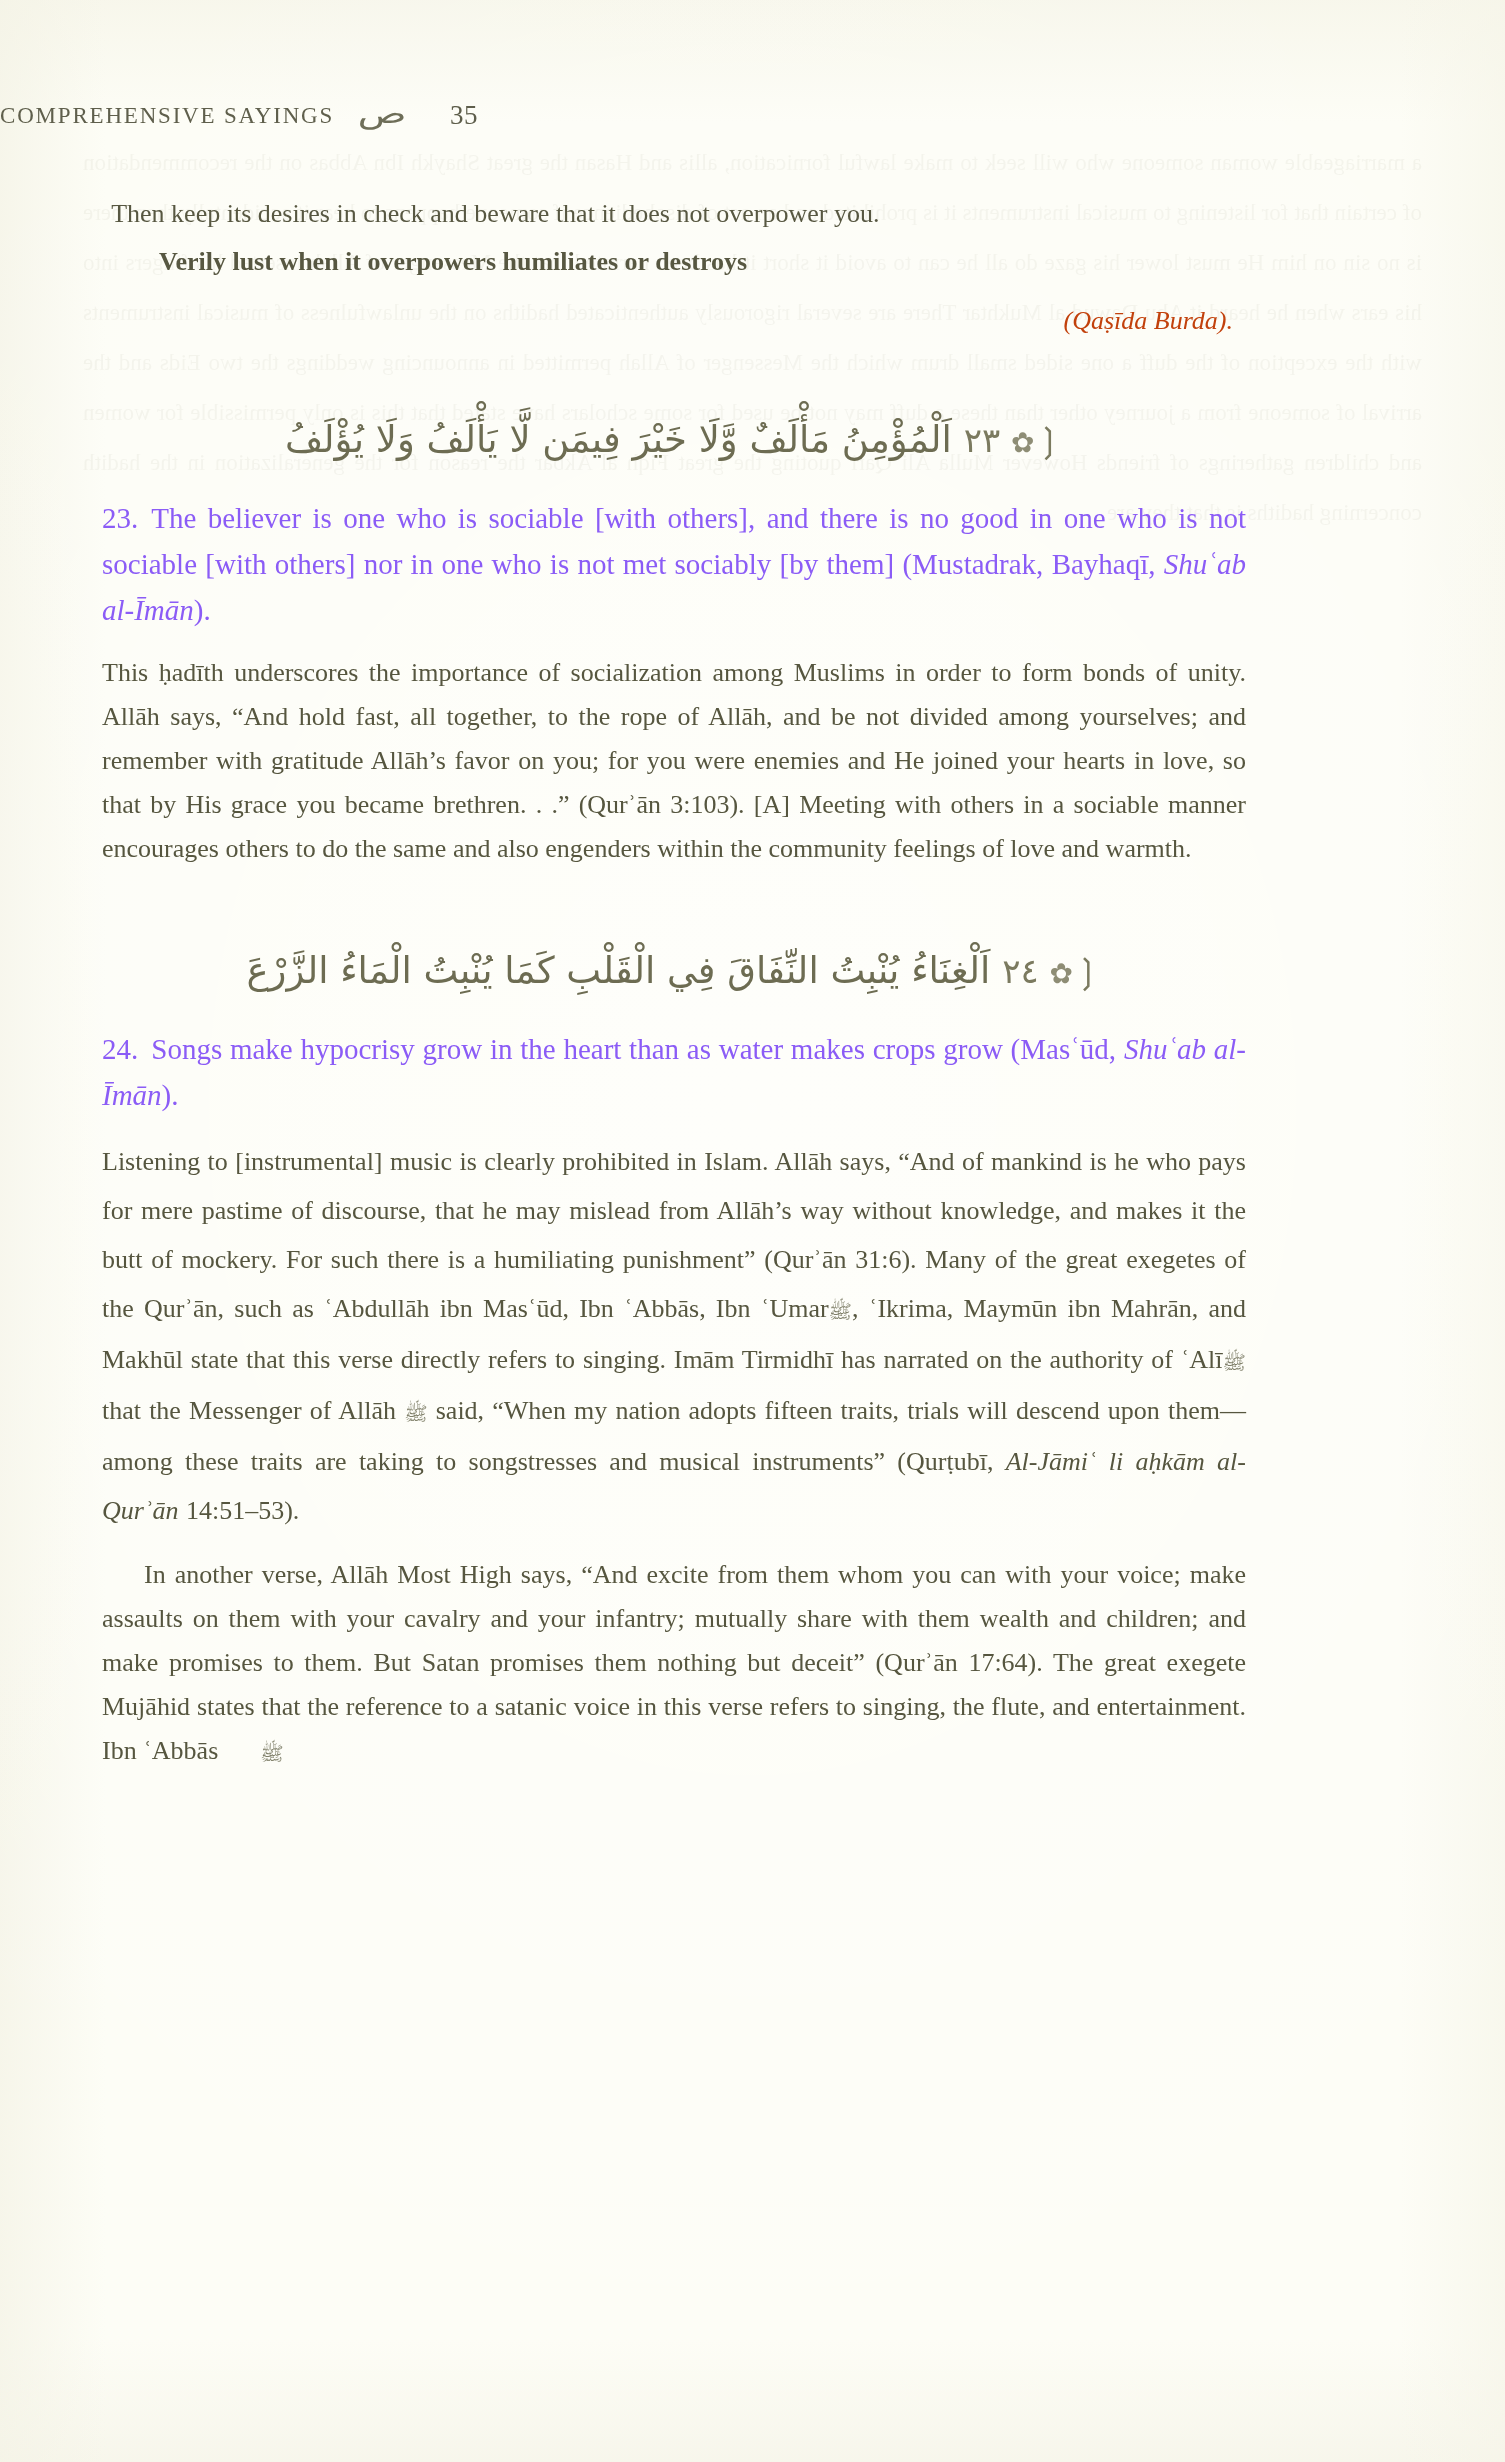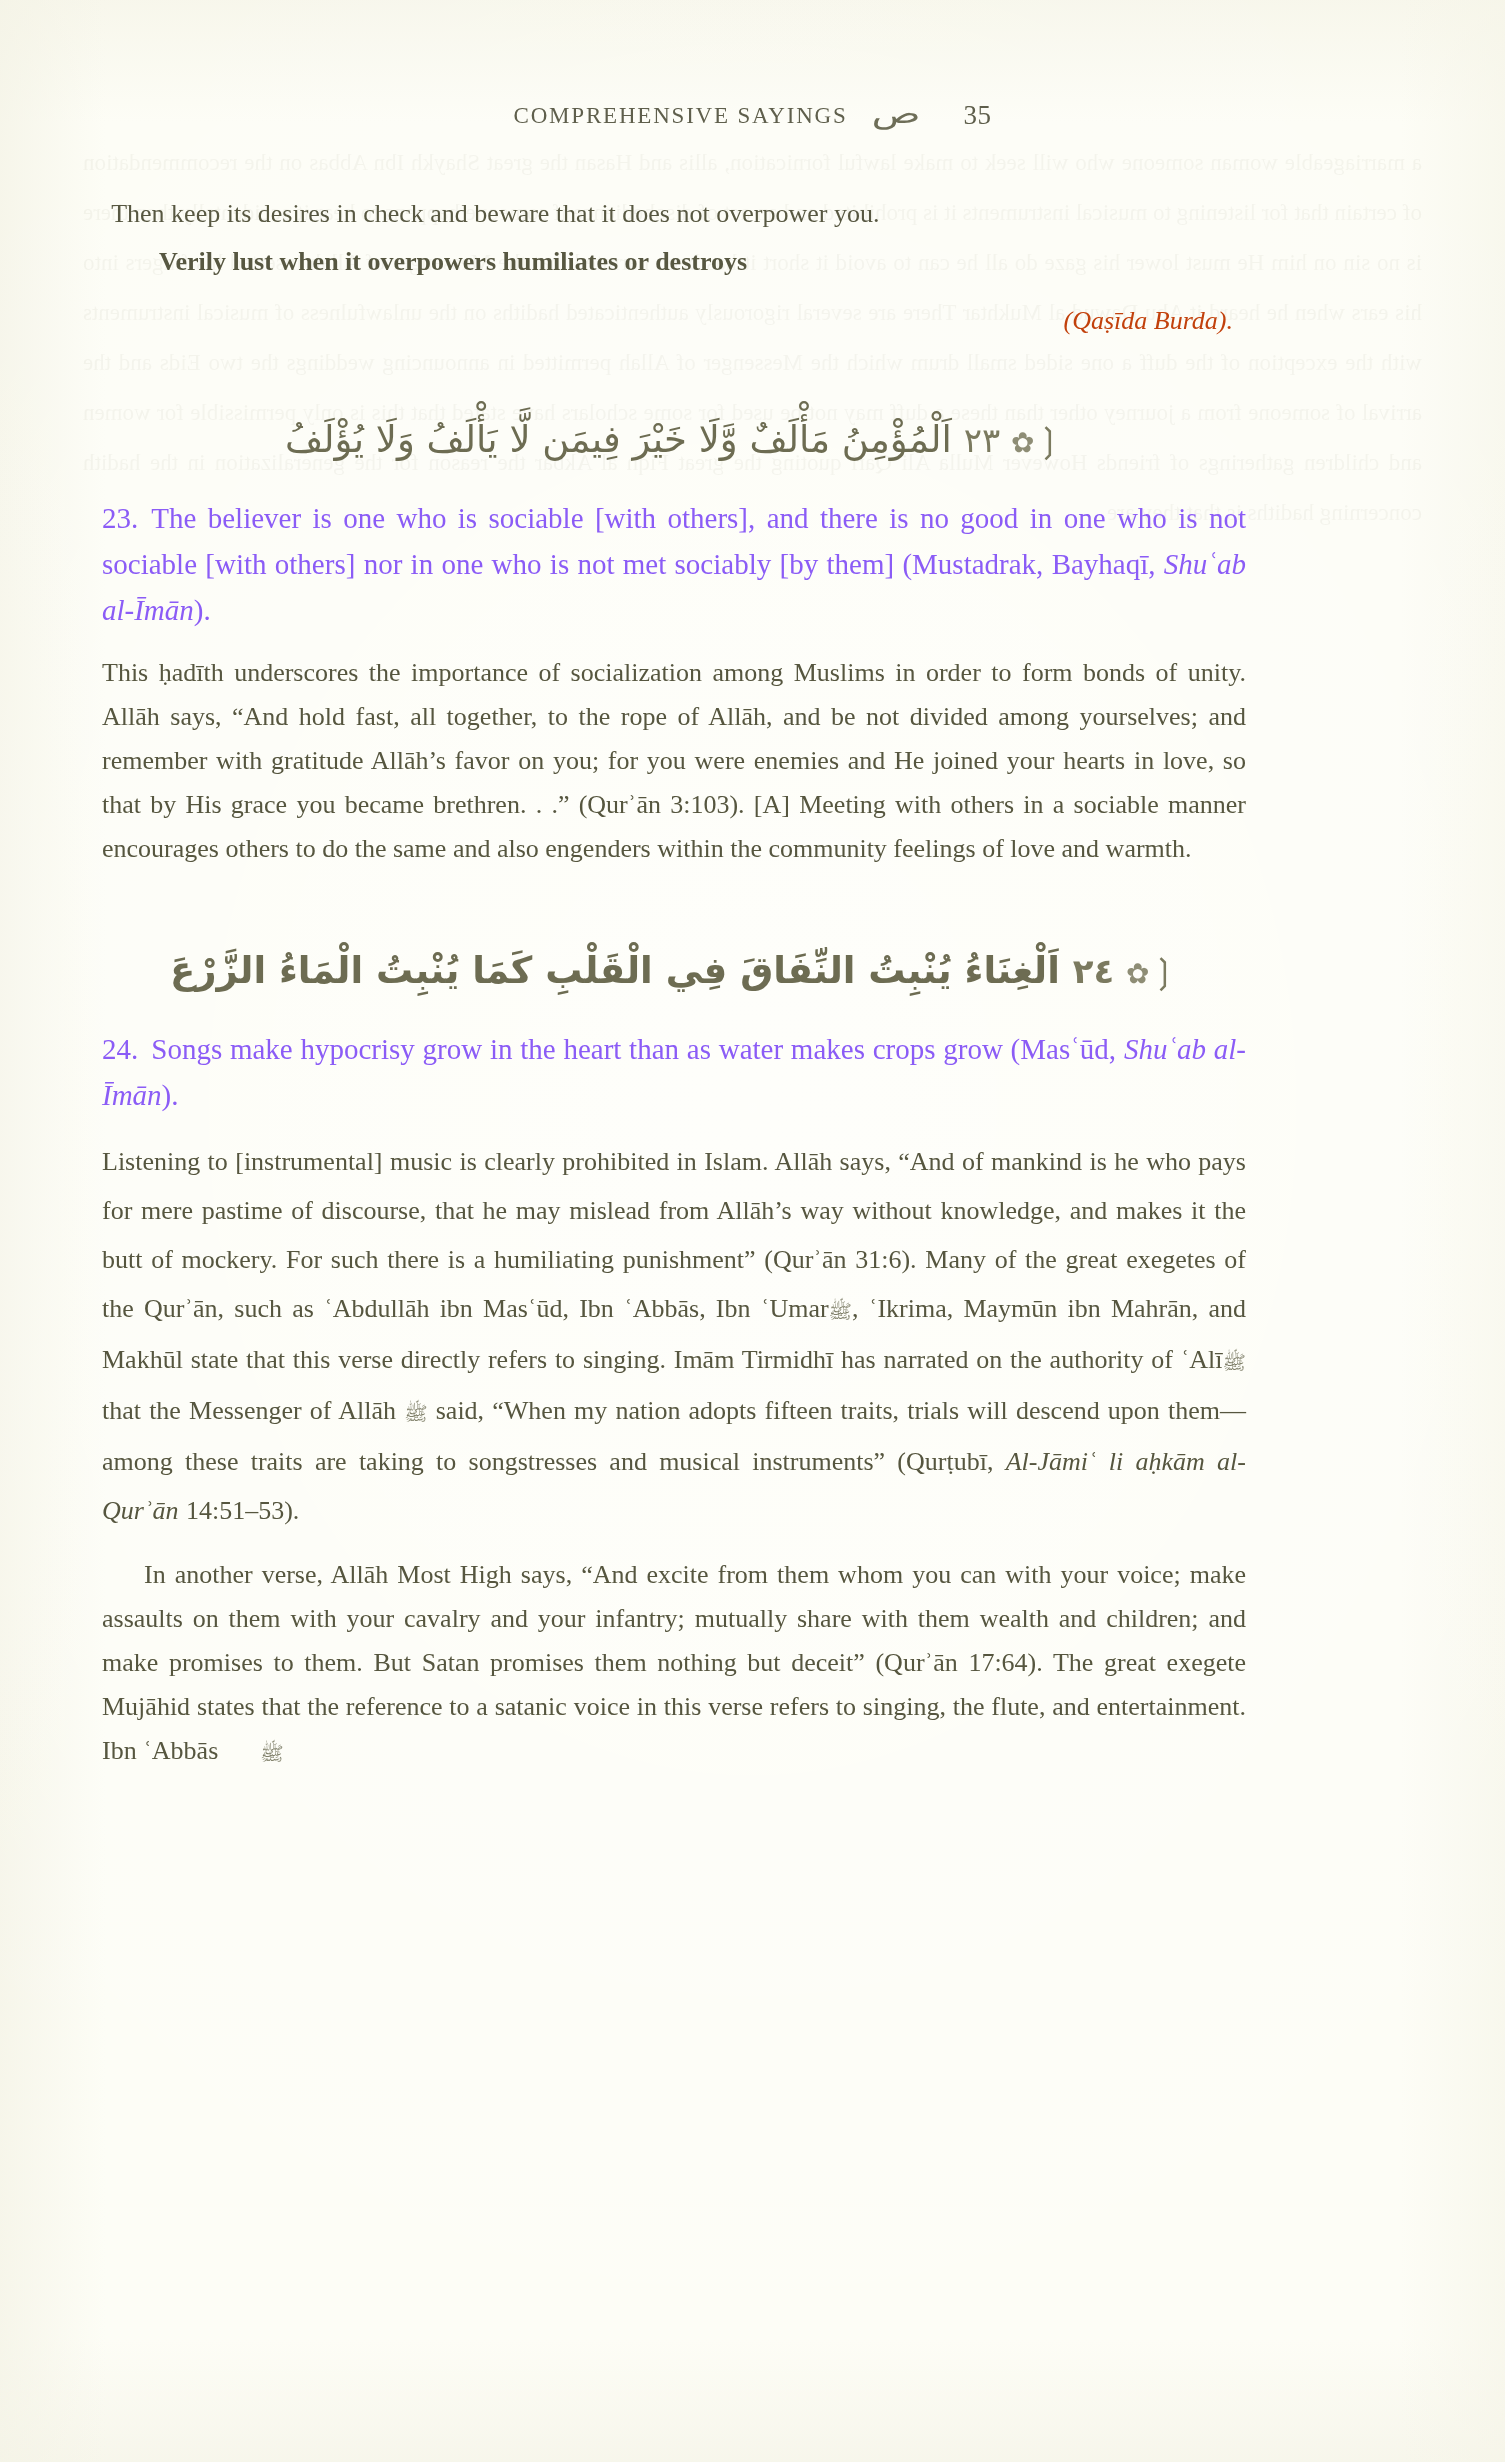--- a/index.html
+++ b/index.html
@@ -56,21 +56,20 @@
     z-index: 3;
   }
 
   
   .runhead {
     position: absolute;
     top: 100px;
     left: 0;
     right: 0;
     display: flex;
-    justify-content: center;
     align-items: center;
     gap: 31px;
     color: #62624f;
   }
   .runhead-title {
     font-size: 23px;
     letter-spacing: 1.8px;
     font-variant: small-caps;
     text-transform: uppercase;
     color: #5f5f4c;
@@ -127,21 +126,21 @@
     white-space: nowrap;
     letter-spacing: 0.5px;
   }
   .arabic-marker {
     font-size: 34px;
     color: #7b7a5f;
   }
   .arabic-marker .orn { font-size: 28px; opacity: 0.85; }
 
   .ar-block-1 { margin-top: 72px; }
-  .ar-block-2 { margin-top: 37px; font-weight: bold; }
+  .ar-block-2 { margin-top: 37px; }
 
   
   .hadith-en {
     font-size: 29px;
     line-height: 46px;
     text-align: justify;
     text-align-last: left;
     color: #8b5cf6;
     margin-top: 22px;
   }

